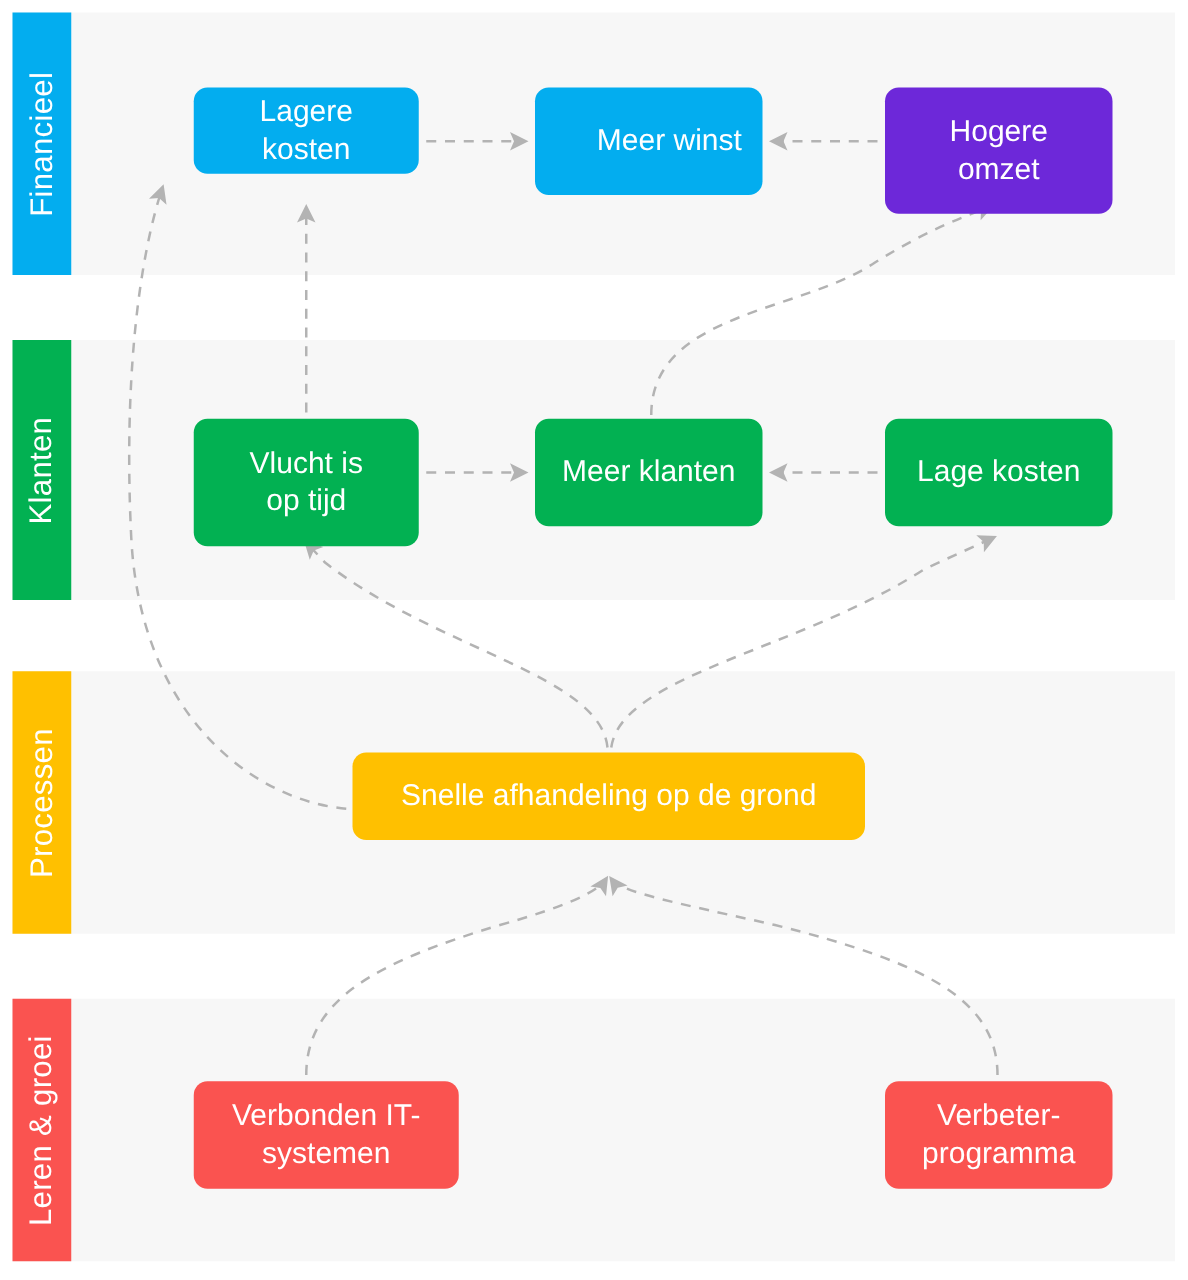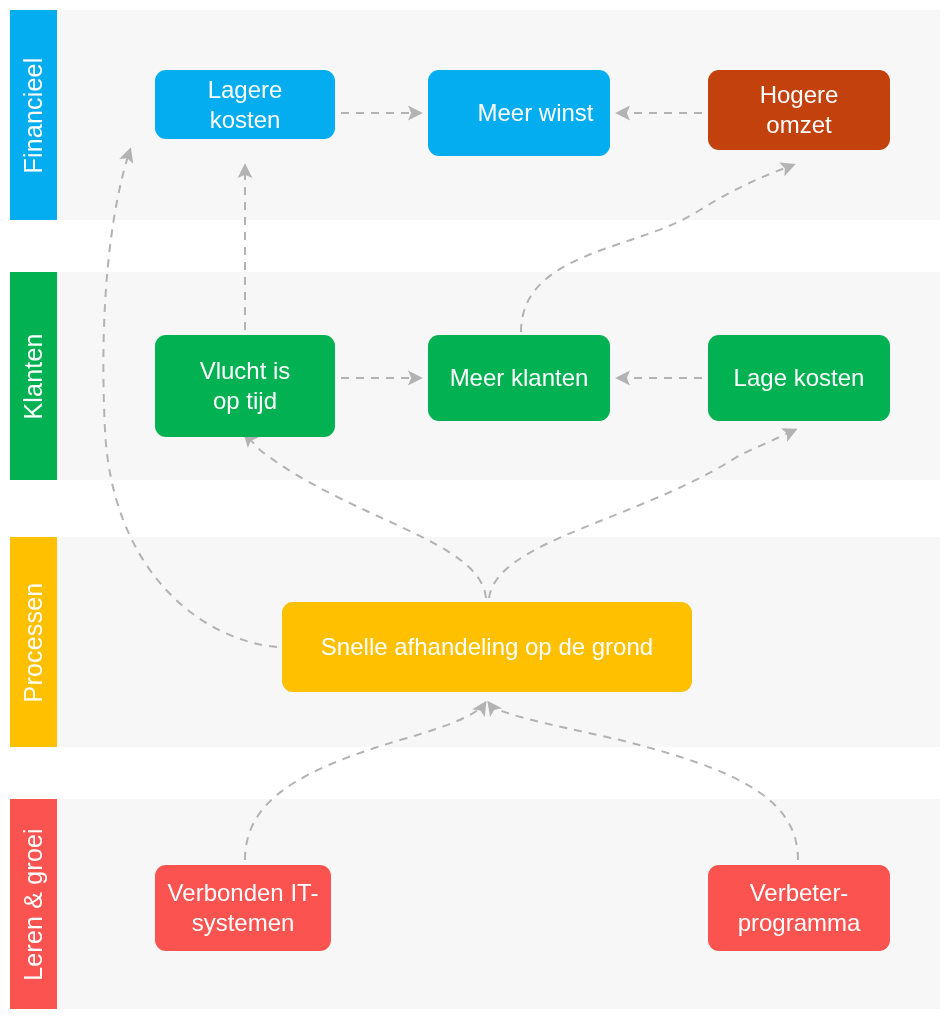--- a/index.html
+++ b/index.html
@@ -121,38 +121,38 @@
   </svg>
 
   <div id="nodes">
       <div class="node" style="left: 155px; top: 70px; width: 180px; height: 69px; background: rgb(3, 173, 239);">
         <span style="white-space: pre-line;">Lagere
 kosten</span>
       </div>
       <div class="node" style="left: 428px; top: 70px; width: 182px; height: 86px; background: rgb(3, 173, 239); padding-left: 45px;">
         <span style="white-space: pre-line;">Meer winst</span>
       </div>
-      <div class="node" style="left: 708px; top: 70px; width: 182px; height: 80px; background: #c2410c;">
+      <div class="node" style="left: 708px; top: 70px; width: 182px; height: 101px; background: #6d28d9;">
         <span style="white-space: pre-line;">Hogere
 omzet</span>
       </div>
       <div class="node" style="left: 155px; top: 335px; width: 180px; height: 102px; background: rgb(2, 177, 82);">
         <span style="white-space: pre-line;">Vlucht is
 op tijd</span>
       </div>
       <div class="node" style="left: 428px; top: 335px; width: 182px; height: 86px; background: rgb(2, 177, 82);">
         <span style="white-space: pre-line;">Meer klanten</span>
       </div>
       <div class="node" style="left: 708px; top: 335px; width: 182px; height: 86px; background: rgb(2, 177, 82);">
         <span style="white-space: pre-line;">Lage kosten</span>
       </div>
-      <div class="node" style="left: 282px; top: 602px; width: 410px; height: 90px; background: rgb(255, 192, 0);">
+      <div class="node" style="left: 282px; top: 602px; width: 410px; height: 70px; background: rgb(255, 192, 0);">
         <span style="white-space: pre-line;">Snelle afhandeling op de grond</span>
       </div>
-      <div class="node" style="left: 155px; top: 865px; width: 176px; height: 86px; background: rgb(250, 83, 80);">
+      <div class="node" style="left: 155px; top: 865px; width: 212px; height: 86px; background: rgb(250, 83, 80);">
         <span style="white-space: pre-line;">Verbonden IT-
 systemen</span>
       </div>
       <div class="node" style="left: 708px; top: 865px; width: 182px; height: 86px; background: rgb(250, 83, 80);">
         <span style="white-space: pre-line;">Verbeter-
 programma</span>
       </div>
     </div>
 
 </div>

